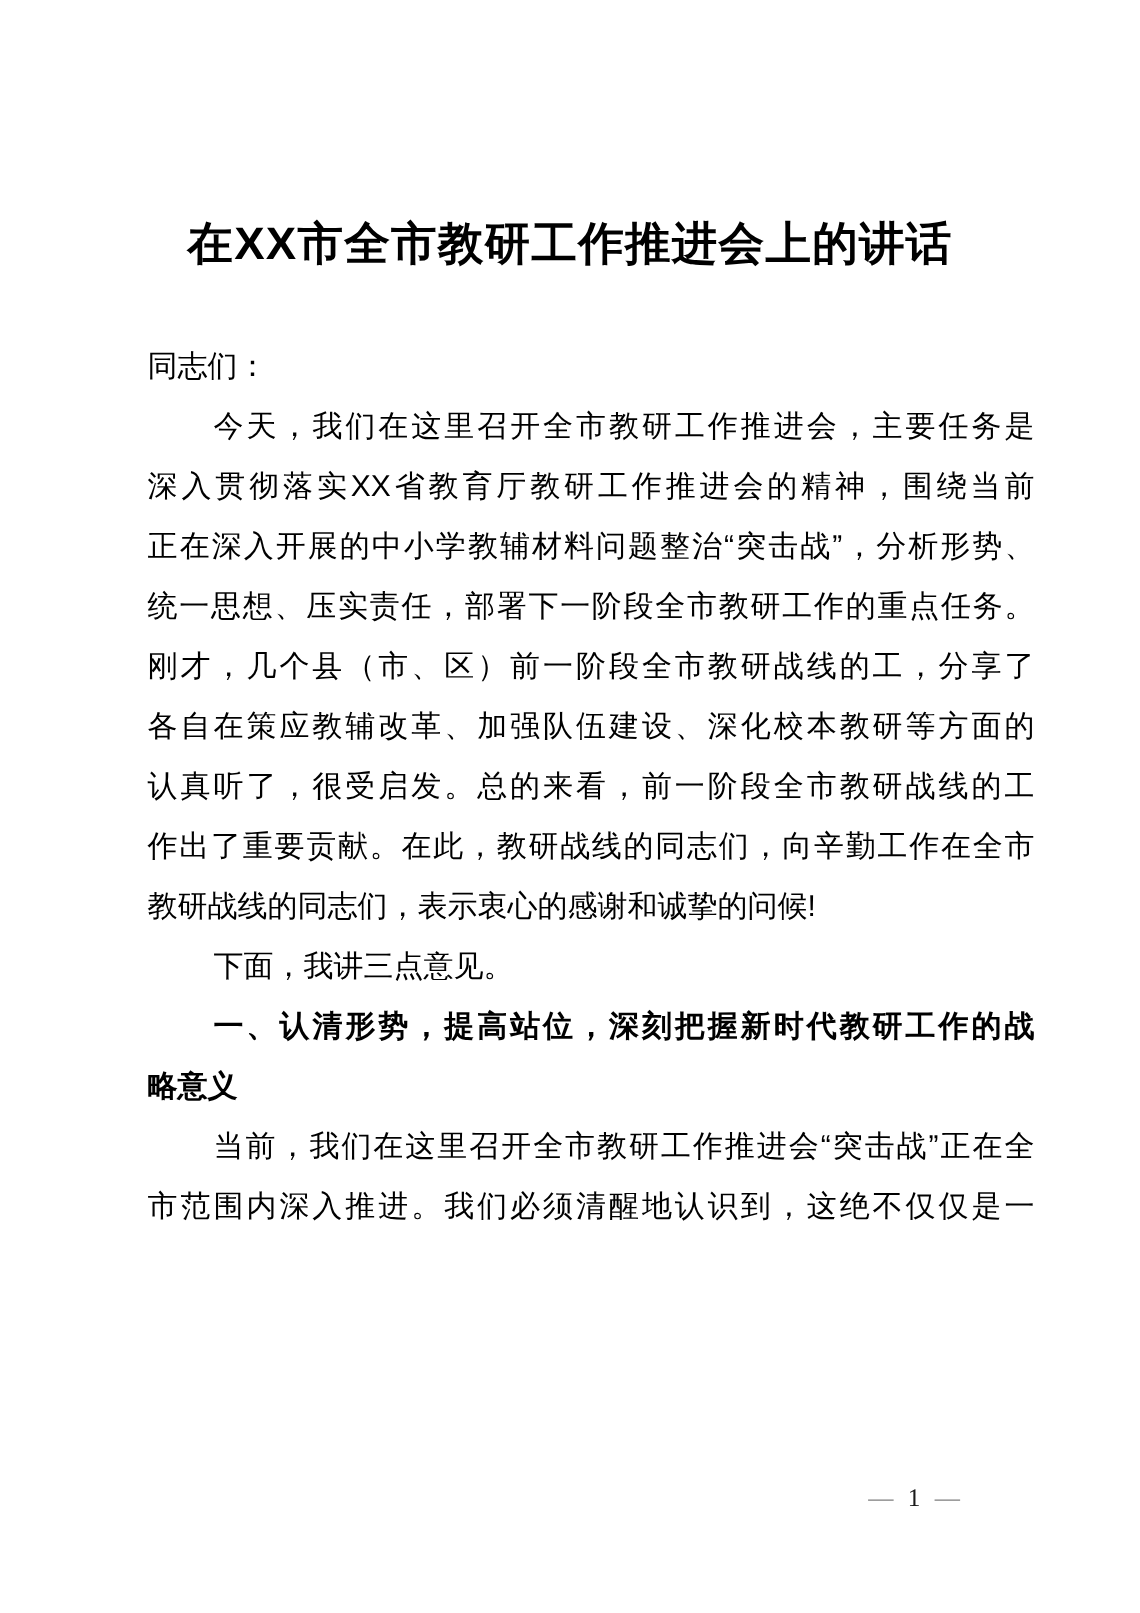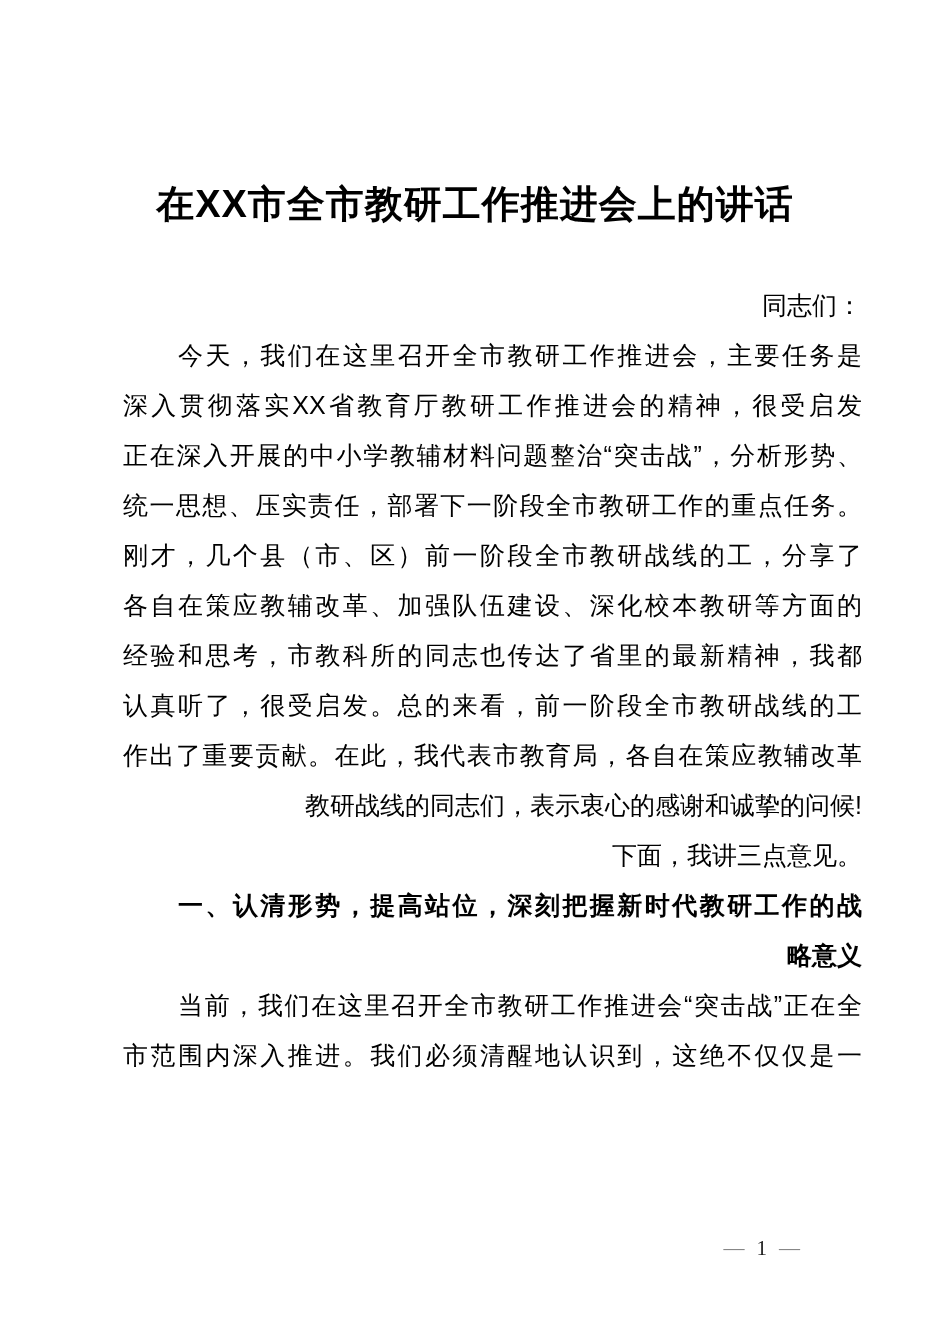--- a/index.html
+++ b/index.html
@@ -29,21 +29,20 @@
     position: absolute;
     top: 280px;
     left: 123px;
     width: 739px;
     font-size: 25px;
   }
   .line {
     height: 50px;
     line-height: 50px;
     text-justify: inter-ideograph;
-    text-align: right;
   }
   .just {
     text-align: justify;
     text-align-last: justify;
   }
   .ind { text-indent: 55px; }
   .bold { font-weight: 700; }
   .footer {
     position: absolute;
     top: 1234px;
@@ -62,28 +61,27 @@
 </head>
 <body>
 
 <div class="page">
 
   <h1 class="doc-title">在XX市全市教研工作推进会上的讲话</h1>
 
   <div class="content">
     <div class="line">同志们：</div>
     <div class="line ind just">今天，我们在这里召开全市教研工作推进会，主要任务是</div>
-    <div class="line just">深入贯彻落实XX省教育厅教研工作推进会的精神，很受启发</div>
+    <div class="line just">深入贯彻落实XX省教育厅教研工作推进会的精神，围绕当前</div>
     <div class="line just">正在深入开展的中小学教辅材料问题整治“突击战”，分析形势、</div>
     <div class="line just">统一思想、压实责任，部署下一阶段全市教研工作的重点任务。</div>
     <div class="line just">刚才，几个县（市、区）前一阶段全市教研战线的工，分享了</div>
     <div class="line just">各自在策应教辅改革、加强队伍建设、深化校本教研等方面的</div>
-    <div class="line just">经验和思考，市教科所的同志也传达了省里的最新精神，我都</div>
     <div class="line just">认真听了，很受启发。总的来看，前一阶段全市教研战线的工</div>
-    <div class="line just">作出了重要贡献。在此，我代表市教育局，各自在策应教辅改革</div>
+    <div class="line just">作出了重要贡献。在此，教研战线的同志们，向辛勤工作在全市</div>
     <div class="line">教研战线的同志们，表示衷心的感谢和诚挚的问候!</div>
     <div class="line ind">下面，我讲三点意见。</div>
     <div class="line ind just bold">一、认清形势，提高站位，深刻把握新时代教研工作的战</div>
     <div class="line bold">略意义</div>
     <div class="line ind just">当前，我们在这里召开全市教研工作推进会“突击战”正在全</div>
     <div class="line just">市范围内深入推进。我们必须清醒地认识到，这绝不仅仅是一</div>
   </div>
 
   <div class="footer">
     <span class="dash">—</span>

